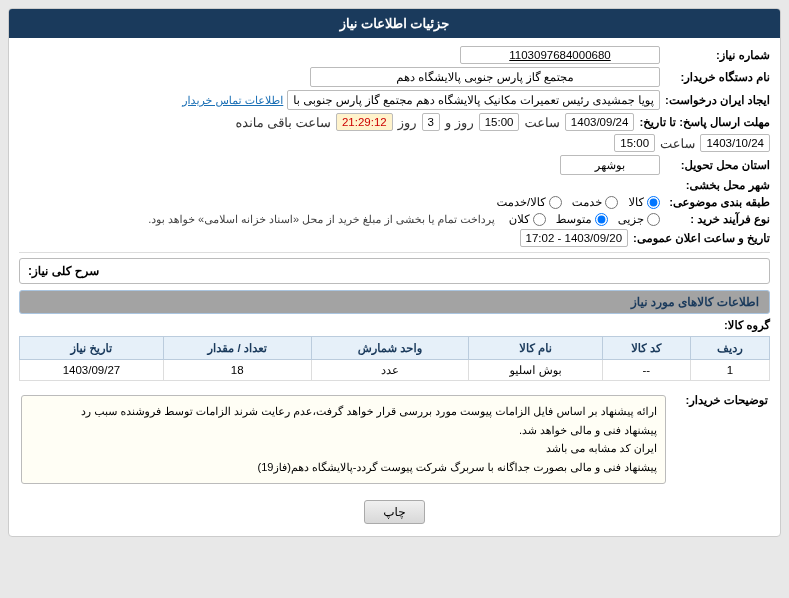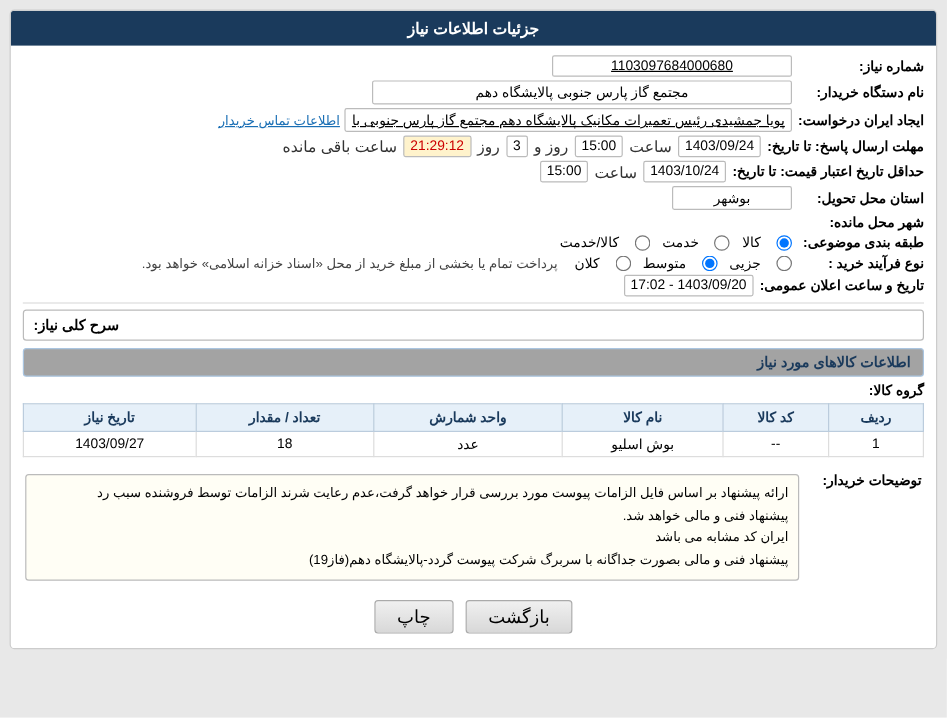--- a/index.html
+++ b/index.html
@@ -58,21 +58,21 @@
     .radio-row {
       display: flex;
       align-items: center;
       gap: 10px;
       justify-content: center;
       direction: rtl;
     }
     .radio-item {
       display: flex;
       align-items: center;
-      gap: 13px;
+      gap: 3px;
       font-size: 11.5px;
     }
     .divider {
       border: none;
       border-top: 1px solid #ddd;
       margin: 5px 0;
     }
     .serh-box {
       border: 1px solid #bbb;
       border-radius: 3px;
@@ -138,21 +138,21 @@
       justify-content: center;
       gap: 10px;
       margin-top: 8px;
       margin-bottom: 4px;
     }
     .btn-primary {
       background: linear-gradient(to bottom, #f0f0f0, #d8d8d8);
       border: 1px solid #aaa;
       border-radius: 3px;
       padding: 4px 18px;
-      font-size: 15px;
+      font-size: 12px;
       cursor: pointer;
       font-family: Tahoma, Arial, sans-serif;
     }
     .info-row {
       display: flex;
       align-items: center;
       margin-bottom: 3px;
     }
     .info-label {
       font-weight: bold;
@@ -198,57 +198,56 @@
       <div class="info-row">
         <div class="info-label">نام دستگاه خریدار:</div>
         <div class="info-content">
           <div class="bordered-input" style="min-width:350px;">مجتمع گاز پارس جنوبی  پالایشگاه دهم</div>
         </div>
       </div>
 
       <div class="info-row">
         <div class="info-label">ایجاد ایران درخواست:</div>
         <div class="info-content" style="flex-wrap:wrap; gap:4px;">
-          <span class="bordered-input" style="min-width:300px;text-decoration:underline;">پویا جمشیدی رئیس تعمیرات مکانیک پالایشگاه دهم  مجتمع گاز پارس جنوبی  با</span>
+          <span class="bordered-input" style="min-width:300px;">پویا جمشیدی رئیس تعمیرات مکانیک پالایشگاه دهم  مجتمع گاز پارس جنوبی  با</span>
           <span class="blue-link">اطلاعات تماس خریدار</span>
         </div>
       </div>
 
       <div class="info-row">
         <div class="info-label">مهلت ارسال پاسخ: تا تاریخ:</div>
         <div class="info-content" style="gap:5px; flex-wrap:wrap;">
           <div class="bordered-input">1403/09/24</div>
           <span class="small-label">ساعت</span>
           <div class="bordered-input">15:00</div>
           <span class="small-label">روز و</span>
           <div class="bordered-input">3</div>
           <span class="small-label">روز</span>
           <div class="bordered-input" style="background:#fff3cc; color:#c00;">21:29:12</div>
           <span class="small-label">ساعت باقی مانده</span>
         </div>
       </div>
 
       <div class="info-row">
-        <div class="info-label">حداقل تاریخ اعتبار قیمت: تا تاریخ:</div>
         <div class="info-content" style="gap:5px;">
           <div class="bordered-input">1403/10/24</div>
           <span class="small-label">ساعت</span>
           <div class="bordered-input">15:00</div>
         </div>
       </div>
 
       <div class="info-row">
         <div class="info-label">استان محل تحویل:</div>
         <div class="info-content">
           <div class="bordered-input" style="min-width:100px;">بوشهر</div>
         </div>
       </div>
 
       <div class="info-row">
-        <div class="info-label">شهر محل مانده:</div>
+        <div class="info-label">شهر محل بخشی:</div>
       </div>
 
       <div class="info-row">
         <div class="info-label">طبقه بندی موضوعی:</div>
         <div class="info-content">
           <div class="radio-row">
             <label class="radio-item">
               <input type="radio" name="cat" checked="" style=""> 
                 <span>کالا</span>
             </label>
@@ -337,19 +336,18 @@
               <div>پیشنهاد فنی و مالی خواهد شد.</div>
               <div>ایران کد مشابه می باشد</div>
               <div>پیشنهاد فنی و مالی بصورت جداگانه با سربرگ شرکت پیوست گردد-پالایشگاه دهم(فاز19)</div>
             </div>
           </td>
         </tr>
       </tbody>
         </table>
 
       <div class="btn-row">
-        <button class="btn-primary">بازگشت</button>
         <button class="btn-primary">چاپ</button>
       </div>
 
     </div>
   </div>
 </div>
 
 </body></html>

